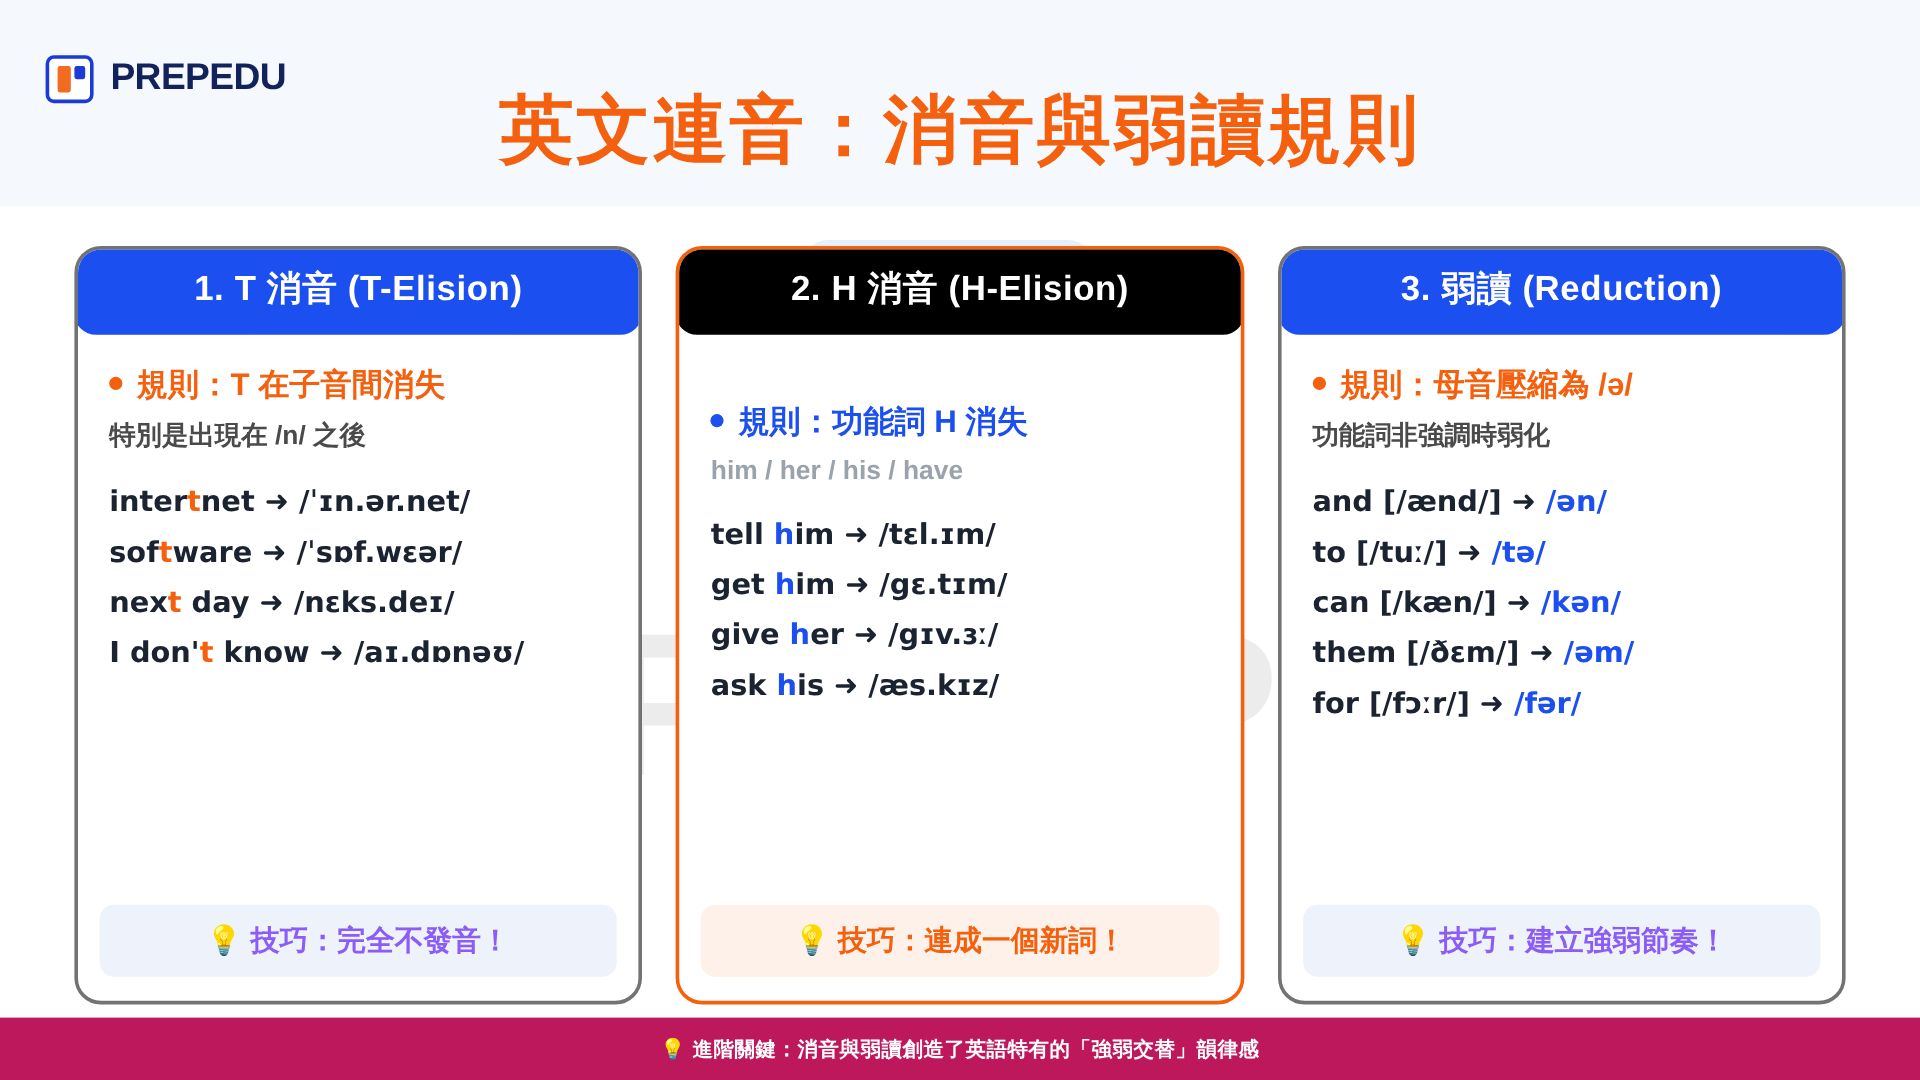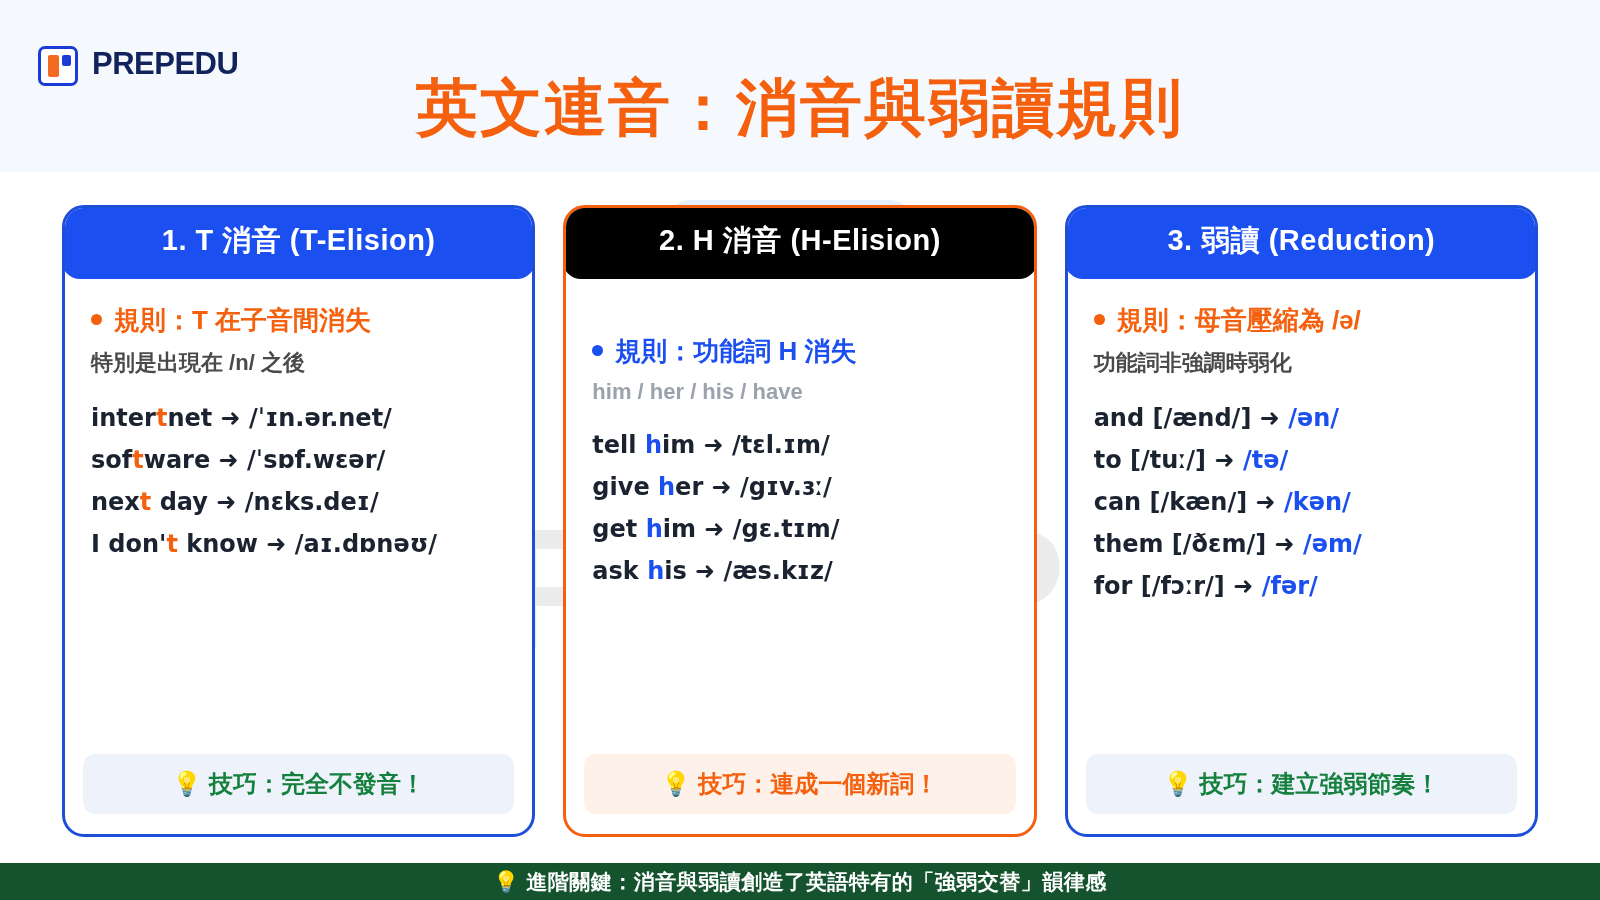--- a/index.html
+++ b/index.html
@@ -120,21 +120,21 @@
     top: 205px;
     display: flex;
     gap: 28px;
     padding: 0 62px;
     z-index: 2;
   }
   .card {
     flex: 1 1 0;
     background: #ffffff;
     border-radius: 22px;
-    border: 3px solid #1d4ed8;
+    border: 3px solid #737373;
     min-height: 632px;
     position: relative;
     display: flex;
     flex-direction: column;
     overflow: hidden;
   }
   .card.orange { border-color: #f4600d; }
   .card-header {
     background: #1b4ff0;
     color: #ffffff;
@@ -199,35 +199,35 @@
   .arrow { color: #1b2330; }
 
   .tip {
     margin: auto 18px 20px 18px;
     background: #eef3fb;
     border-radius: 12px;
     text-align: center;
     padding: 14px 8px;
     font-size: 24px;
     font-weight: bold;
-    color: #15803d;
+    color: #8b5cf6;
   }
   .card.orange .tip { background: #fdf1e9; color: #f4600d; }
 
   
   .footer {
     position: absolute;
     left: 0; right: 0; bottom: 0;
-    height: 37px;
-    background: #14532d;
+    height: 52px;
+    background: #be185d;
     color: #ffffff;
     display: flex;
     align-items: center;
     justify-content: center;
-    font-size: 21px;
+    font-size: 17px;
     font-weight: bold;
     letter-spacing: 0.5px;
   }
 </style>
 </head>
 <body>
 
 <div class="page">
 
   <div class="header">
@@ -287,28 +287,28 @@
           <span>規則：功能詞 H 消失</span>
         </div>
         <div class="sub-line muted">him / her / his / have</div>
         <div class="examples">
           <div class="example">
             <span>tell </span><span class="hl-blue">h</span><span>im</span>
             <span class="arrow">➜</span>
             <span>/tɛl.ɪm/</span>
           </div>
           <div class="example">
+            <span>get </span><span class="hl-blue">h</span><span>im</span>
+            <span class="arrow">➜</span>
+            <span>/gɛ.tɪm/</span>
+          </div>
+          <div class="example">
             <span>give </span><span class="hl-blue">h</span><span>er</span>
             <span class="arrow">➜</span>
             <span>/gɪv.ɜː/</span>
-          </div>
-          <div class="example">
-            <span>get </span><span class="hl-blue">h</span><span>im</span>
-            <span class="arrow">➜</span>
-            <span>/gɛ.tɪm/</span>
           </div>
           <div class="example">
             <span>ask </span><span class="hl-blue">h</span><span>is</span>
             <span class="arrow">➜</span>
             <span>/æs.kɪz/</span>
           </div>
         </div>
       </div>
       <div class="tip">💡 技巧：連成一個新詞！</div>
     </div>

